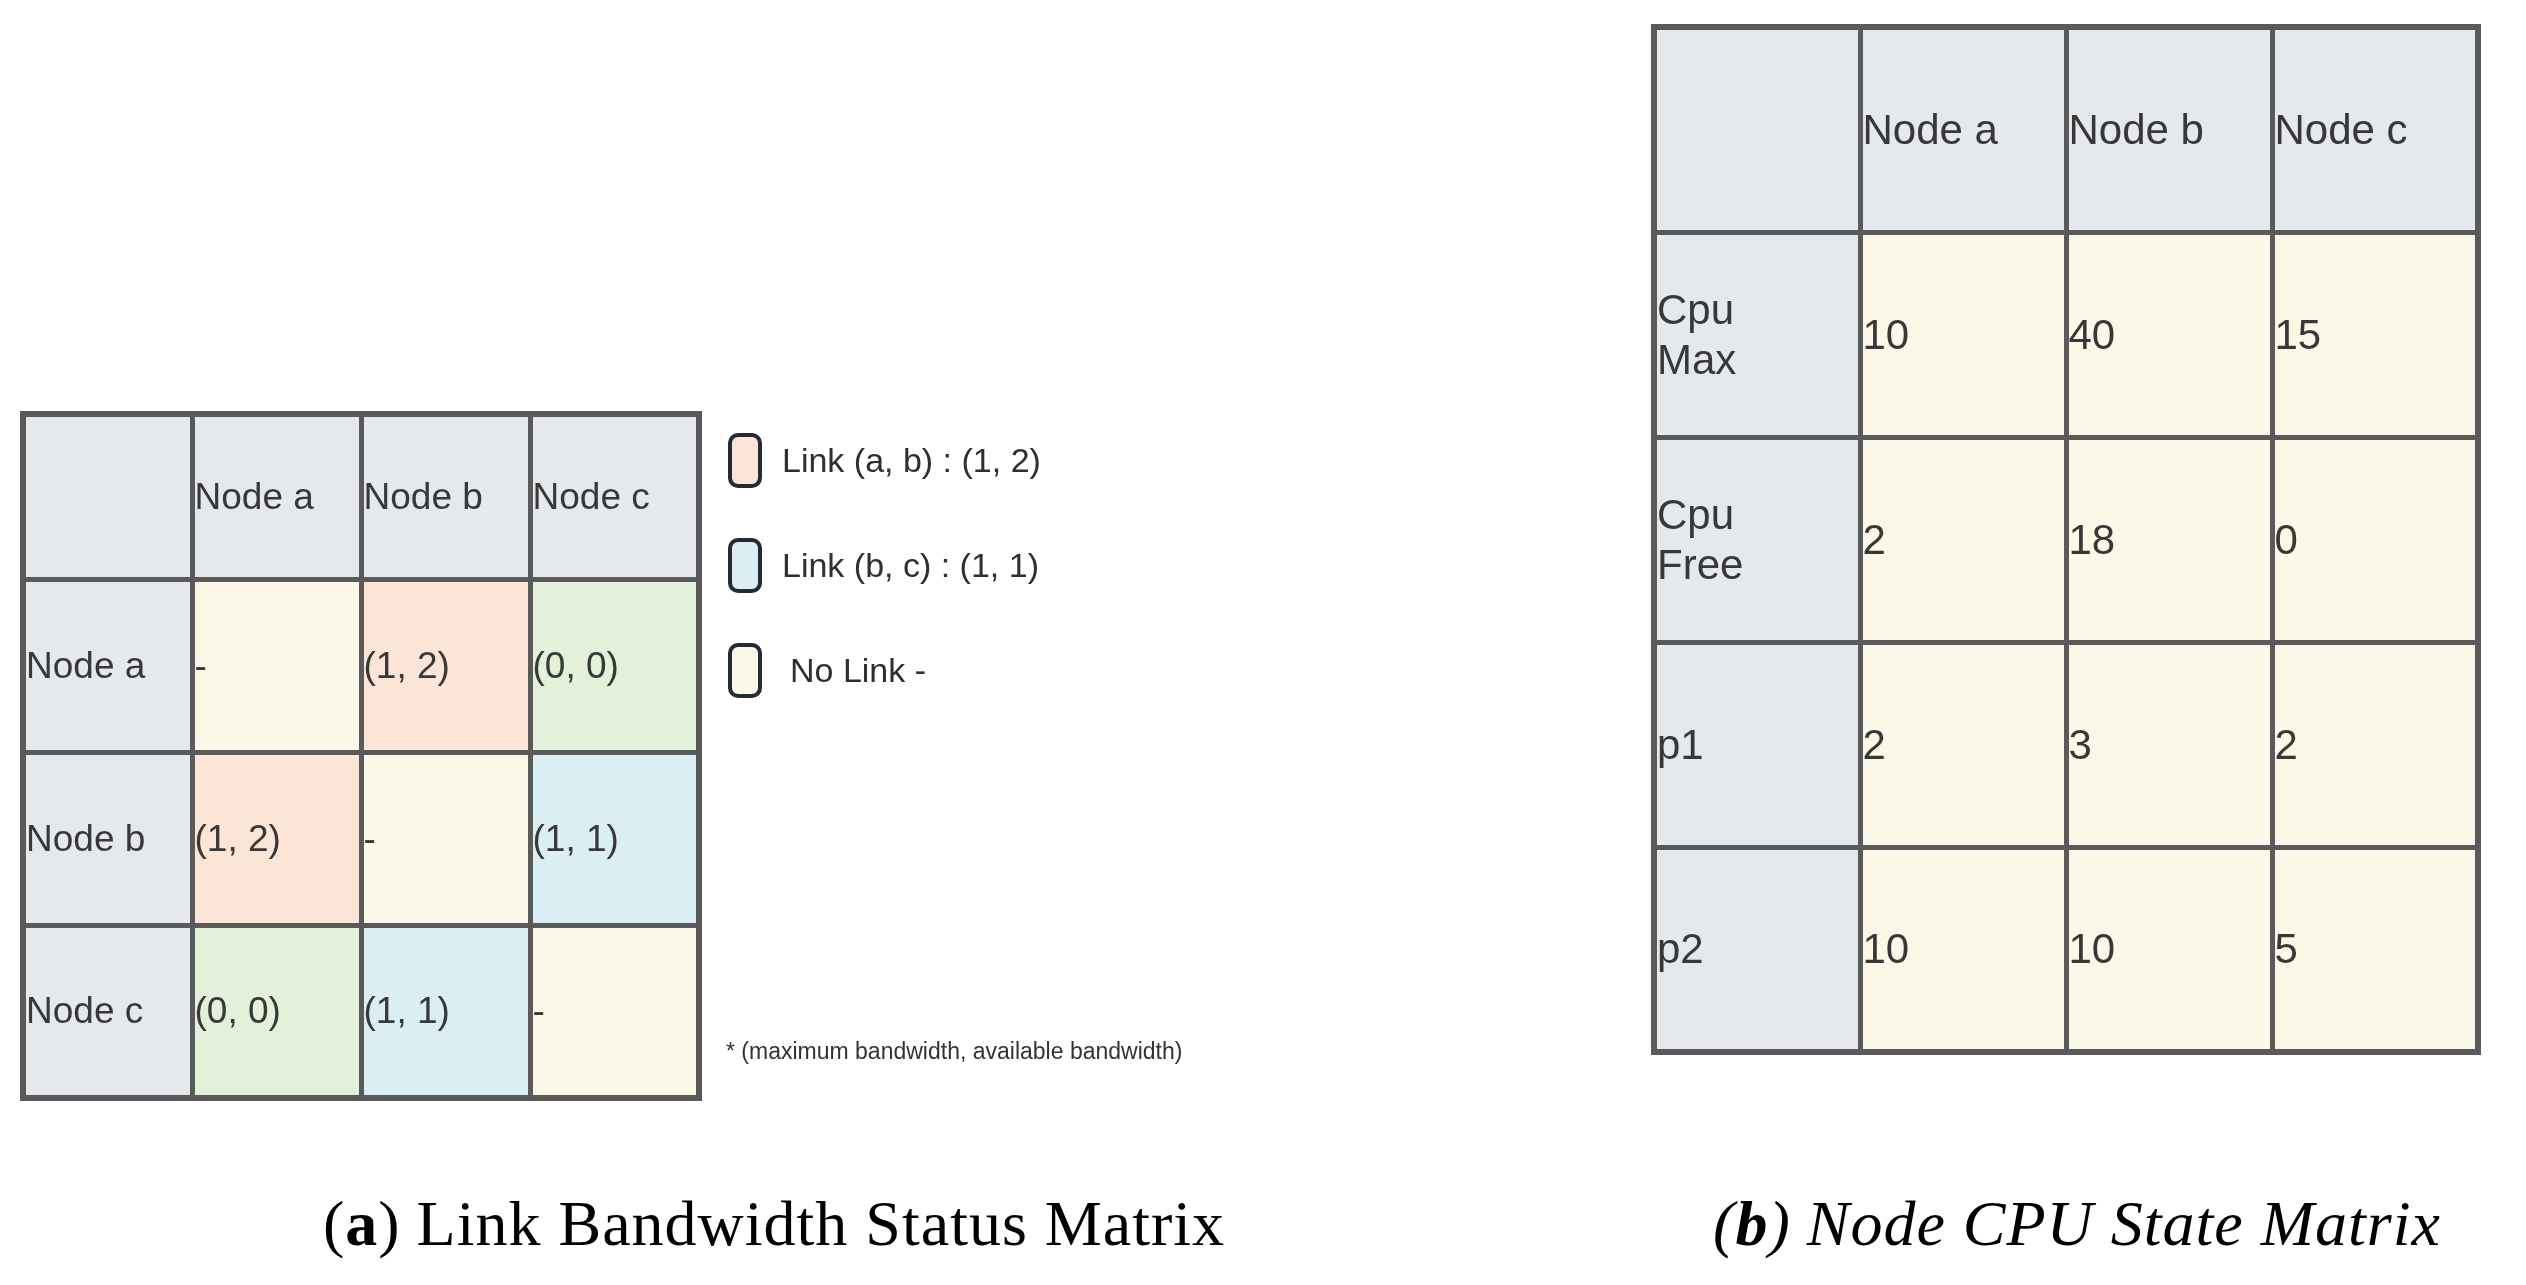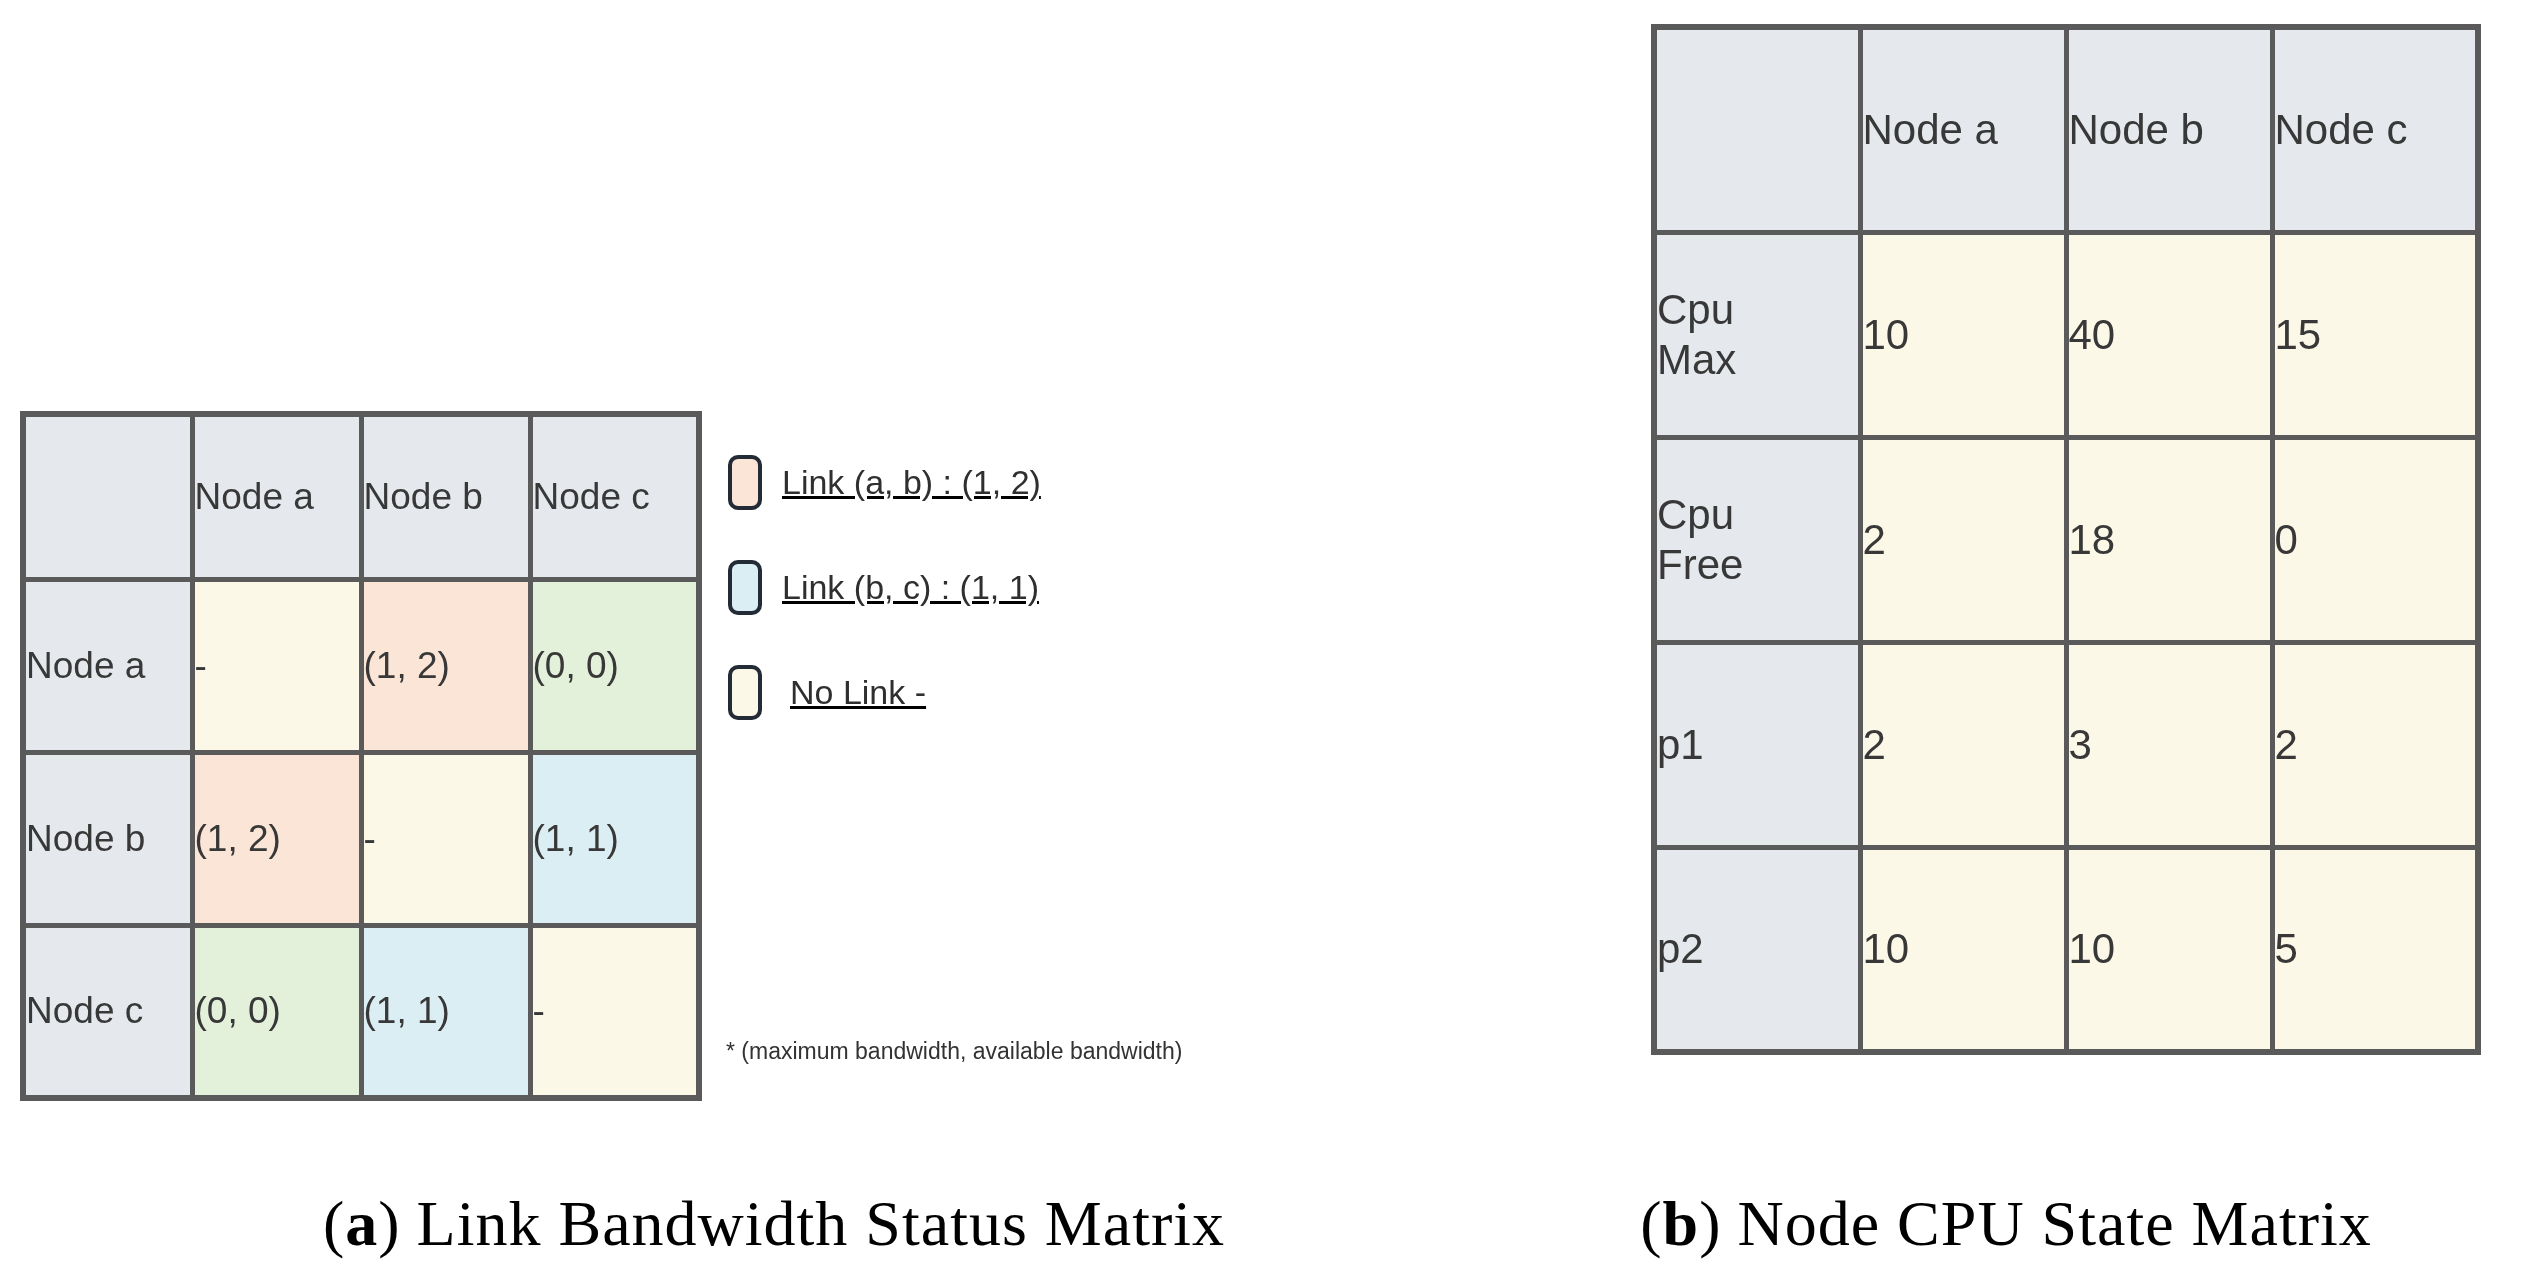--- a/index.html
+++ b/index.html
@@ -26,35 +26,35 @@
   .matrix-a col{width:169px;}
   .matrix-a tr.r0{height:165px;}
   .matrix-a tr.rd{height:173px;}
 
   .matrix-b{left:1651px;top:24px;width:824px;height:1028px;font-size:42px;}
   .matrix-b col{width:206px;}
   .matrix-b tr{height:205px;}
   .matrix-b td.hdr{white-space:pre-line;line-height:1.18;}
 
   
-  .legend{position:absolute;left:728px;top:455px;text-decoration:underline;}
+  .legend{position:absolute;left:728px;top:433px;}
   .legend-item{display:flex;align-items:center;height:55px;margin-bottom:50px;}
   .swatch{flex:0 0 auto;width:34px;height:55px;border:4px solid var(--swatch-border);
     border-radius:10px;margin-right:20px;}
   .legend-label{font-size:34px;color:#2F2F2F;white-space:nowrap;}
   .legend-item:last-child .legend-label{padding-left:8px;}
 
   .footnote{position:absolute;left:726px;top:1038px;font-size:23px;color:#333;white-space:nowrap;}
 
   
   .caption{position:absolute;top:1192px;font-family:"Liberation Serif","DejaVu Serif",serif;
     font-size:64px;line-height:1;color:var(--caption-text);text-align:center;
     letter-spacing:1px;white-space:nowrap;}
   .caption-a{left:74px;width:1400px;}
-  .caption-b{left:1556px;width:900px;}
+  .caption-b{left:1627px;width:900px;font-style:italic;}
   .cap-letter{font-weight:700;}
   .cap-close{margin-right:16px;}
 </style>
 </head>
 <body>
 
 <div class="stage">
 
   <table class="matrix matrix-a">
     <colgroup>

